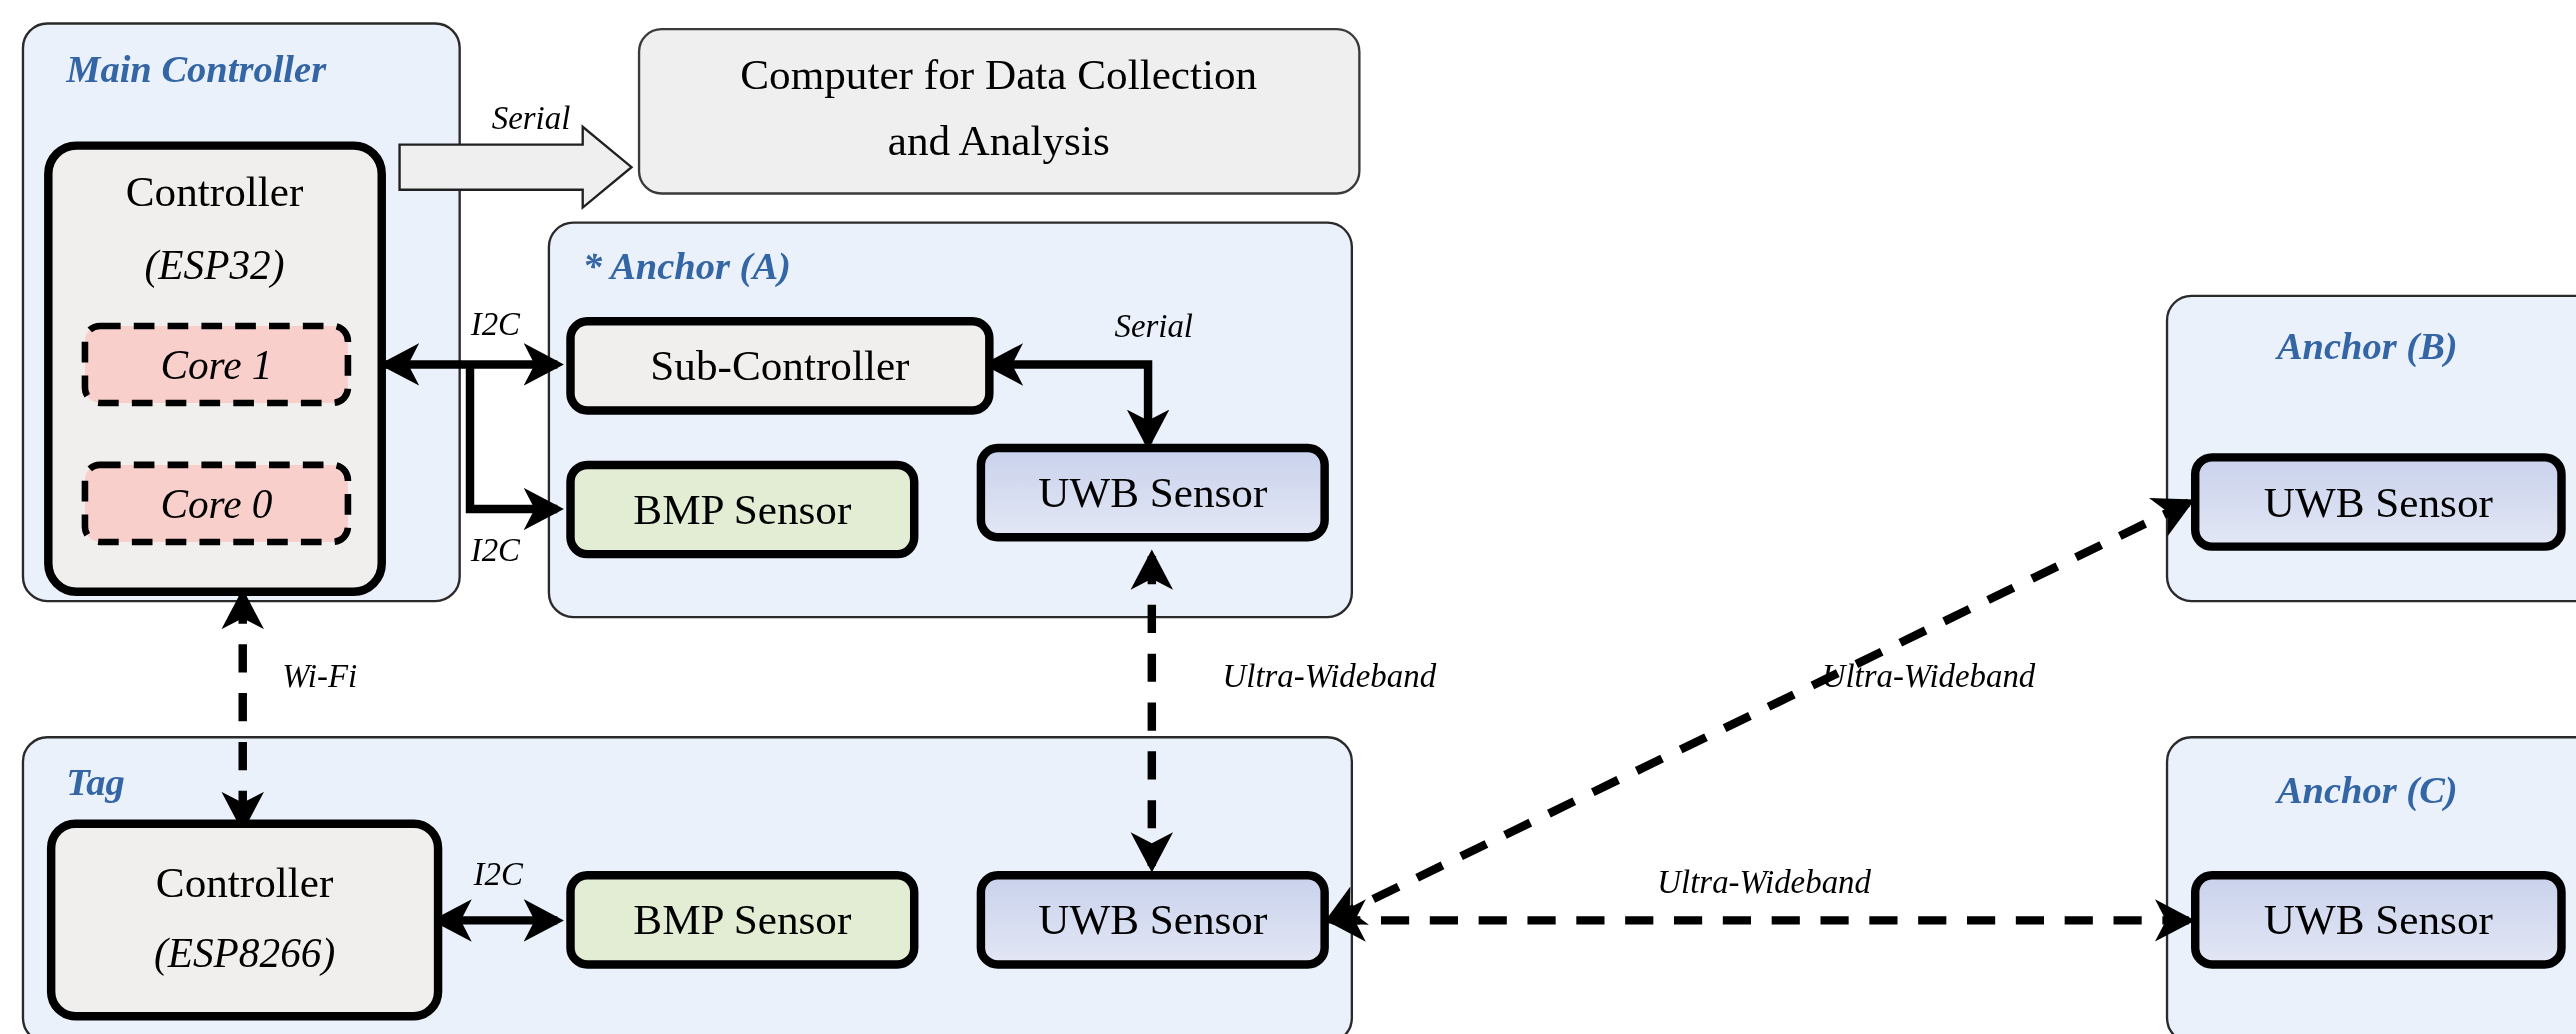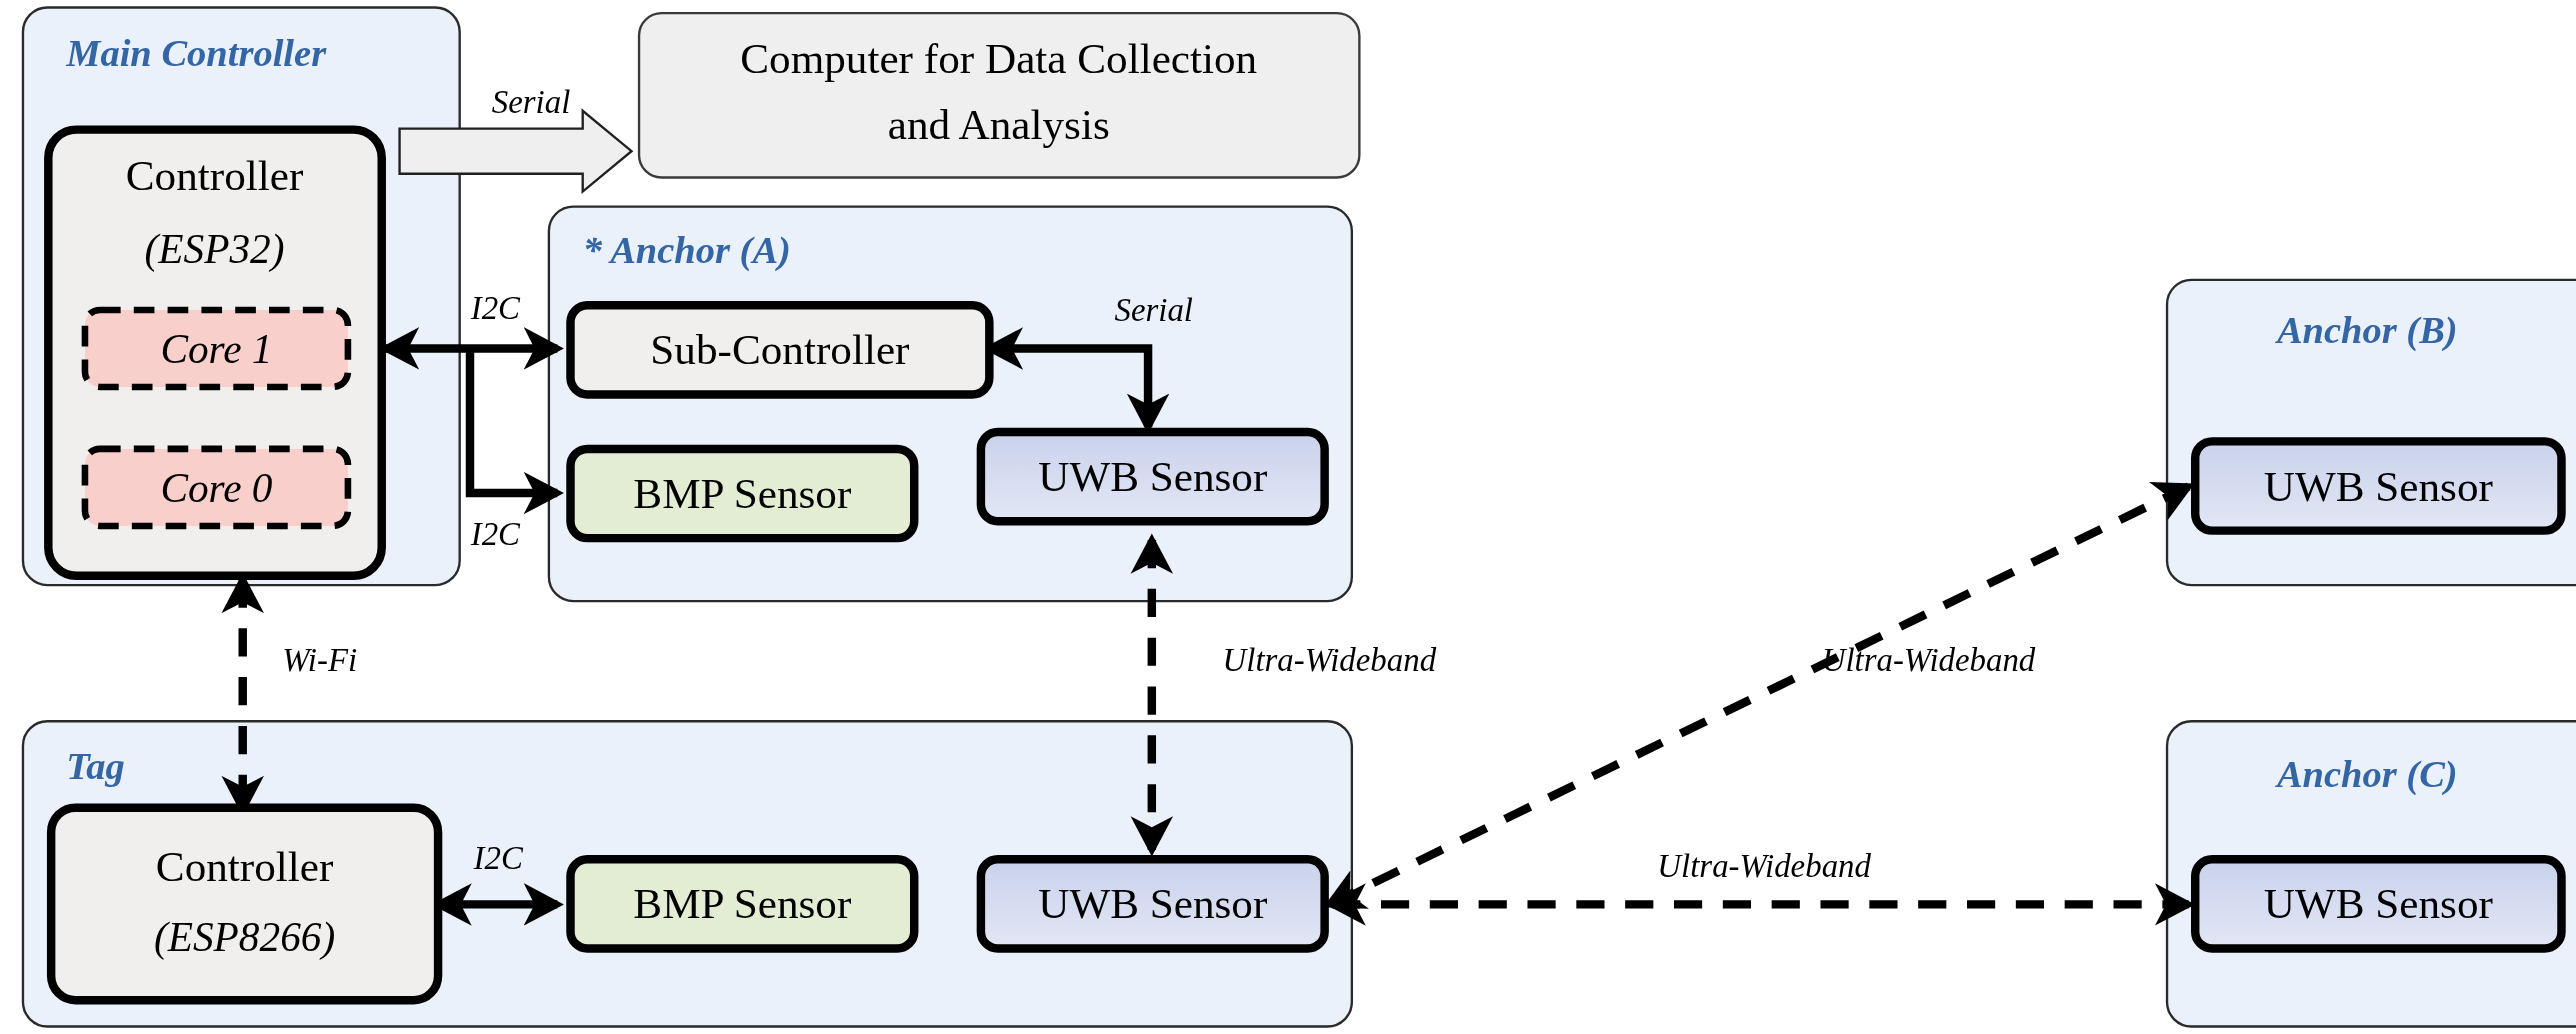--- a/index.html
+++ b/index.html
@@ -10,20 +10,21 @@
   body {
     width: 2576px;
     height: 1034px;
     font-family: "Liberation Serif", "DejaVu Serif", serif;
     overflow: hidden;
   }
   #diagram-root {
     position: relative;
     width: 2576px;
     height: 782px;
+    margin-top: 16px;
   }
   svg#diagram-svg {
     position: absolute;
     top: 0; left: 0;
     width: 2576px;
     height: 1034px;
   }
   .grp-title {
     font-family: "Liberation Serif", "DejaVu Serif", serif;
     font-style: italic;

